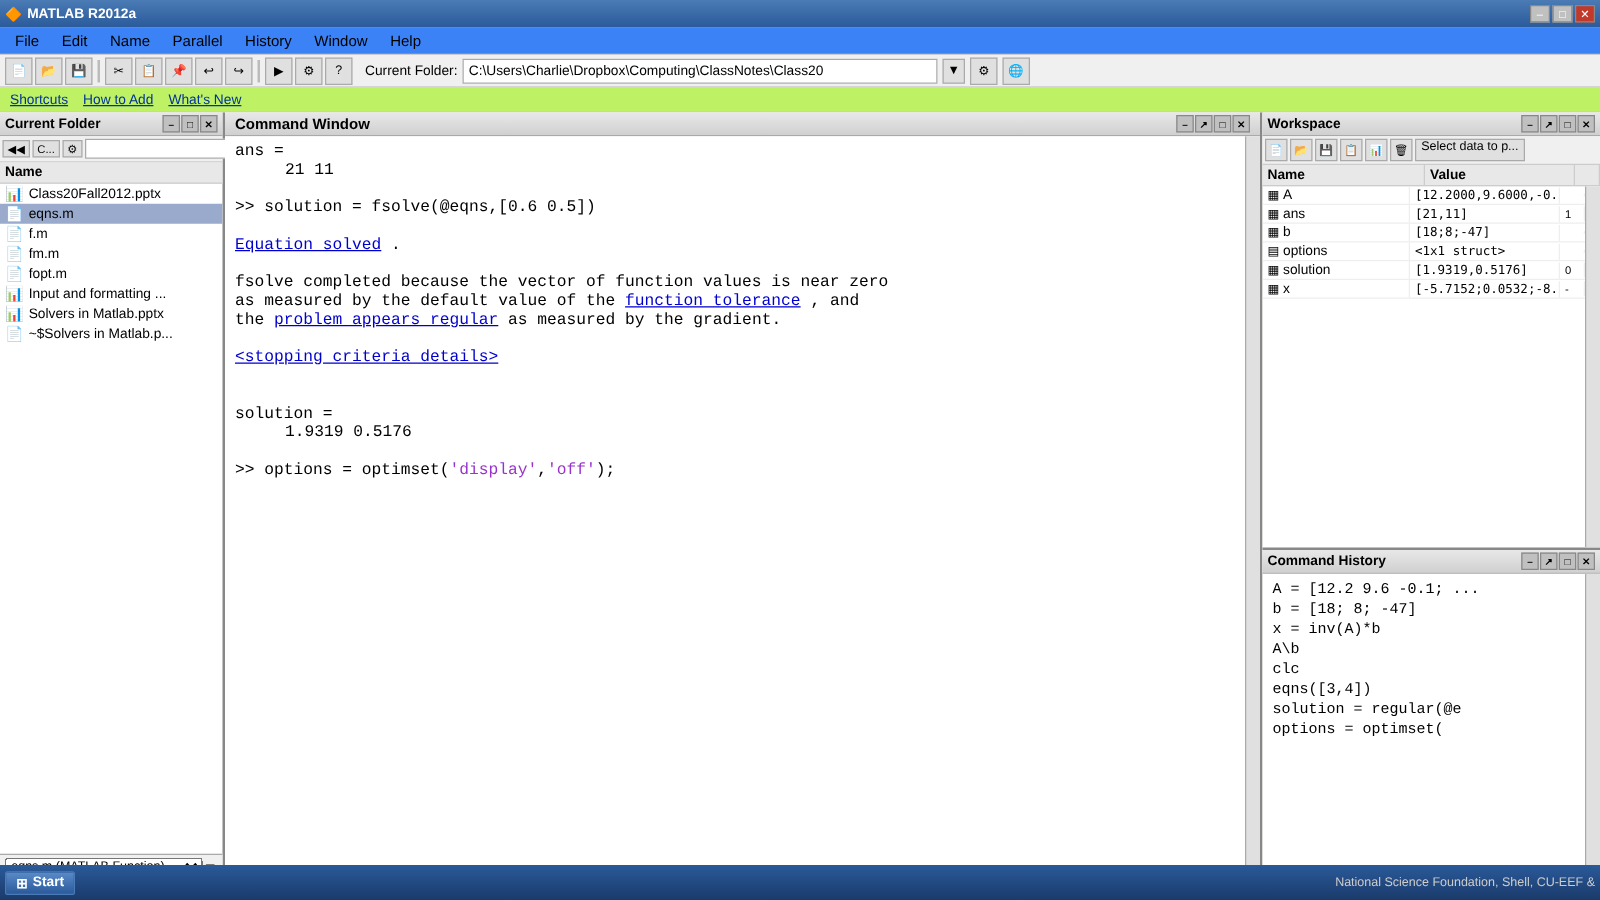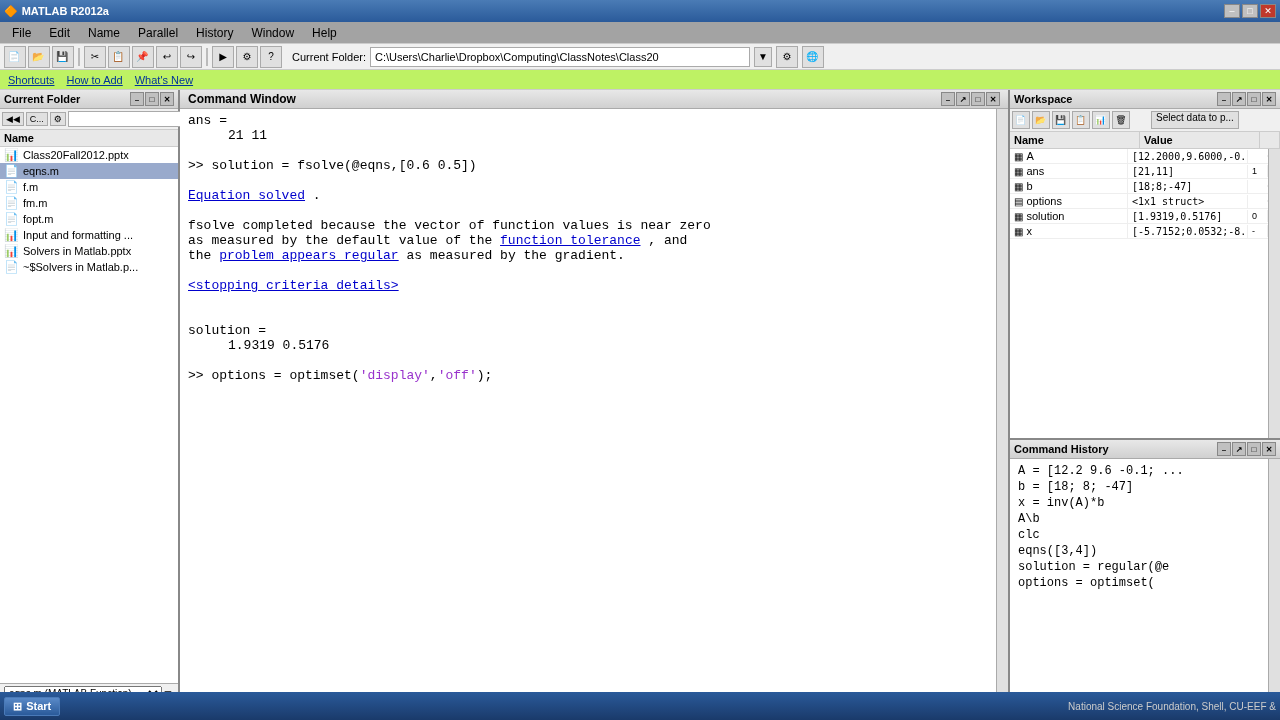--- a/index.html
+++ b/index.html
@@ -22,21 +22,21 @@
       background: #c0c0c0;
       border: 1px solid #888;
       font-size: 9px;
       display: flex; align-items: center; justify-content: center;
       cursor: pointer;
     }
     .title-btn.close { background: #c0392b; color: white; }
 
     
     .menu-bar {
-      background: #a3a3a3;
+      background: #3b82f6;
       height: 22px;
       display: flex;
       align-items: center;
       padding: 0 4px;
       border-bottom: 1px solid #ccc;
       gap: 2px;
     }
     .menu-item {
       padding: 2px 8px;
       font-size: 12px;
@@ -264,21 +264,20 @@
       font-size: 9px;
       cursor: pointer;
     }
     .ws-select-btn {
       height: 18px;
       background: #e0e0e0;
       border: 1px solid #aaa;
       padding: 0 4px;
       font-size: 10px;
       cursor: pointer;
-      margin-left: 19px;
     }
     .ws-col-header {
       display: flex;
       background: #e8e8e8;
       border-bottom: 1px solid #ccc;
       font-size: 11px;
       font-weight: bold;
     }
     .ws-col-header .ws-col { padding: 2px 4px; border-right: 1px solid #ccc; }
     .ws-col-name { flex: 1; }

